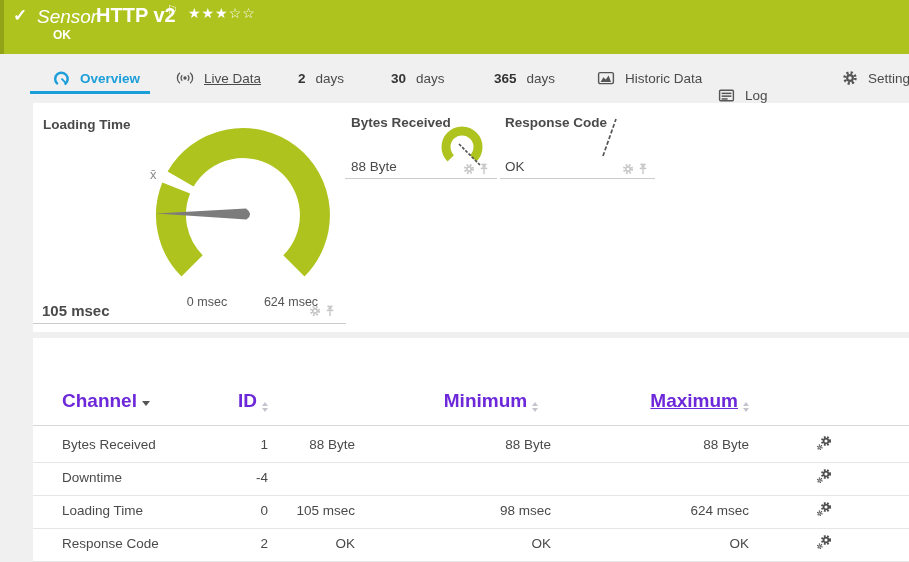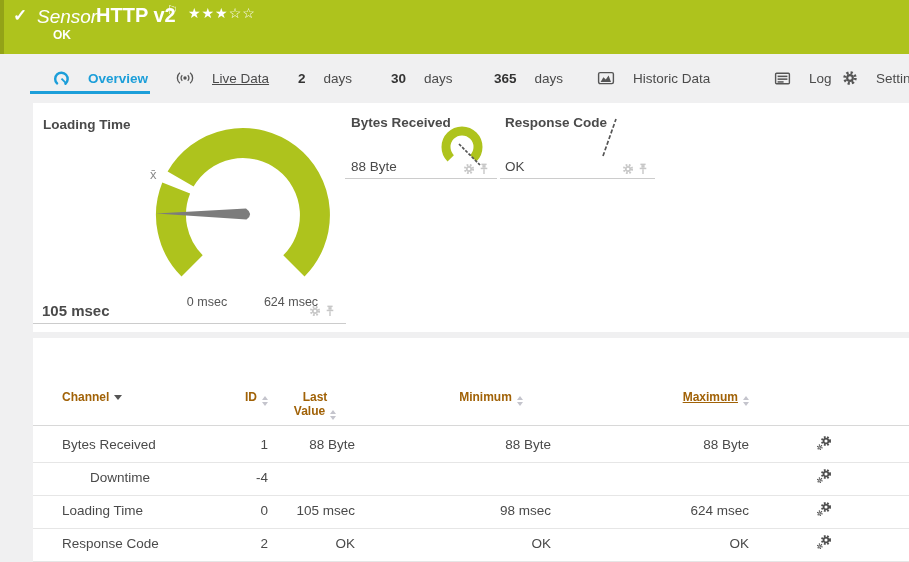--- a/index.html
+++ b/index.html
@@ -10,21 +10,21 @@
   .topbar { position:absolute; left:0; top:0; width:909px; height:54px; background:#aec31d; }
   .topbar-strip { position:absolute; left:0; top:0; width:4px; height:54px; background:#93a317; }
   .hdr-check { position:absolute; left:13px; top:5px; color:#fff; font-size:17px; font-weight:bold; }
   .hdr-sensor { position:absolute; left:37px; top:6px; color:#fff; font-size:19px; font-style:italic; }
   .hdr-title { position:absolute; left:96px; top:4px; color:#fff; font-size:20px; font-weight:bold; }
   .hdr-flag { position:absolute; left:167px; top:3px; color:#fff; font-size:12px; }
   .hdr-stars { position:absolute; left:188px; top:5px; color:#fff; font-size:14px; letter-spacing:1px; }
   .hdr-status { position:absolute; left:53px; top:28px; color:#fff; font-size:12px; font-weight:bold; }
 
   
-  .tab { position:absolute; top:66px; height:24px; display:flex; align-items:center; gap:18px;
+  .tab { position:absolute; top:66px; height:24px; display:flex; align-items:center; gap:10px;
          font-size:13.5px; color:#4b4b4b; cursor:pointer; white-space:nowrap; }
   .tab .num { font-weight:bold; color:#333; }
   .tab.active { color:#1c9ed9; font-weight:bold; }
   .tab svg { display:block; }
   .tab-underline { position:absolute; left:30px; top:91px; width:120px; height:3px; background:#1c9ed9; }
 
   
   .panel { position:absolute; background:#fff; }
   #panel-gauges { left:33px; top:103px; width:876px; height:229px; }
   #panel-table  { left:33px; top:338px; width:876px; height:224px; }
@@ -32,21 +32,21 @@
   .tile-line { position:absolute; height:1px; background:#ccc; }
 
   .tile-title { position:absolute; font-size:13.5px; font-weight:bold; color:#4a4a4a; }
   .tile-value-big { position:absolute; font-size:15px; font-weight:bold; color:#4a4a4a; }
   .tile-value { position:absolute; font-size:13.5px; color:#4a4a4a; }
   .scale-label { position:absolute; width:80px; text-align:center; font-size:12.5px; color:#555; }
 
   .mini-icons { position:absolute; display:flex; gap:4px; align-items:center; }
 
   
-  .th { position:absolute; font-size:12px; font-weight:bold; color:#a16207; cursor:pointer; }
+  .th { position:absolute; font-size:19px; font-weight:bold; color:#6d28d9; cursor:pointer; }
   .td { position:absolute; font-size:13.5px; color:#4a4a4a; }
   .right { text-align:right; }
   .center { text-align:center; }
   .hdr-sep { position:absolute; left:0px; top:87px; width:876px; height:1px; background:#d8d8d8; }
   .row-sep { position:absolute; left:0px; width:876px; height:1px; background:#e6e6e6; }
 
   .caret-down { display:inline-block; width:0; height:0; margin-left:5px; position:relative; top:-1px;
                 border-left:4px solid transparent; border-right:4px solid transparent; border-top:5px solid #555; }
   .sort-dual { display:inline-flex; flex-direction:column; gap:2px; margin-left:5px; position:relative; top:-1px; }
   .sort-dual i { display:block; width:0; height:0; border-left:3.5px solid transparent; border-right:3.5px solid transparent; }
@@ -99,21 +99,21 @@
     <span class="num">365</span>
     <span>days</span>
   </div>
   <div class="tab" style="left:597px;">
     <svg width="18" height="16" viewBox="0 0 18 16">
       <rect x="1.6" y="2.6" width="14.8" height="11" rx="1.5" fill="none" stroke="#555" stroke-width="1.4"></rect>
       <path d="M3.6 12 L6.4 7.2 L8.8 9.6 L11.6 5.6 L14 12 Z" fill="#555"></path>
     </svg>
     <span>Historic Data</span>
   </div>
-  <div class="tab" style="left:774px;">
+  <div class="tab" style="left:718px;margin-top:17px;">
     <svg width="17" height="15" viewBox="0 0 17 15">
       <rect x="1.6" y="2.2" width="13.8" height="10.6" rx="1" fill="none" stroke="#555" stroke-width="1.4"></rect>
       <rect x="3.6" y="4.6" width="9.8" height="1.5" fill="#555"></rect>
       <rect x="3.6" y="7.4" width="9.8" height="1.5" fill="#555"></rect>
       <rect x="3.6" y="10.2" width="6" height="1.5" fill="#555"></rect>
     </svg>
     <span>Log</span>
   </div>
   <div class="tab" style="left:842px;text-align:right;">
     <svg width="16" height="16" viewBox="0 0 18 18">
@@ -203,27 +203,20 @@
   <div class="panel" id="panel-table">
 
     <div class="th" style="left:29px; top:52px;">
       <span>Channel</span><span class="caret-down"></span>
     </div>
     <div class="th right" style="left:135px; top:52px; width:100px;">
       <span>ID</span><span class="sort-dual">
           <i class="up"></i>
           <i class="dn"></i>
         </span>
-    </div>
-    <div class="th center" style="left:242px; top:52px; width:80px;">
-      <div>Last</div>
-      <div><span>Value</span><span class="sort-dual">
-            <i class="up"></i>
-            <i class="dn"></i>
-          </span></div>
     </div>
     <div class="th right" style="left:398px; top:52px; width:120px;text-align:center;">
       <span>Minimum</span><span class="sort-dual">
           <i class="up"></i>
           <i class="dn"></i>
         </span>
     </div>
     <div class="th right" style="left:596px; top:52px; width:120px;text-decoration:underline;">
       <span>Maximum</span><span class="sort-dual">
           <i class="up"></i>
@@ -238,21 +231,21 @@
     <div class="td right" style="left:398px; top:99px; width:120px;">88 Byte</div>
     <div class="td right" style="left:596px; top:99px; width:120px;">88 Byte</div>
     <svg class="gear-btn" width="16" height="16" viewBox="0 0 16 16" style="position:absolute; left:783px; top:97px;">
       <circle cx="10" cy="6" r="4" fill="none" stroke="#4f4f4f" stroke-width="2" stroke-dasharray="1.7 1.55"></circle>
       <circle cx="10" cy="6" r="2.4" fill="none" stroke="#4f4f4f" stroke-width="1.7"></circle>
       <circle cx="3.8" cy="12.2" r="2.2" fill="none" stroke="#4f4f4f" stroke-width="1.3" stroke-dasharray="1.1 1"></circle>
       <circle cx="3.8" cy="12.2" r="1.1" fill="none" stroke="#4f4f4f" stroke-width="1"></circle>
     </svg>
     <div class="row-sep" style="top:124px;"></div>
 
-    <div class="td" style="left:29px;  top:132px;margin-left:28px;">Downtime</div>
+    <div class="td" style="left:29px;  top:132px;">Downtime</div>
     <div class="td right" style="left:135px; top:132px; width:100px;">-4</div>
     <div class="td right" style="left:222px; top:132px; width:100px;"></div>
     <div class="td right" style="left:398px; top:132px; width:120px;"></div>
     <div class="td right" style="left:596px; top:132px; width:120px;"></div>
     <svg class="gear-btn" width="16" height="16" viewBox="0 0 16 16" style="position:absolute; left:783px; top:130px;">
       <circle cx="10" cy="6" r="4" fill="none" stroke="#4f4f4f" stroke-width="2" stroke-dasharray="1.7 1.55"></circle>
       <circle cx="10" cy="6" r="2.4" fill="none" stroke="#4f4f4f" stroke-width="1.7"></circle>
       <circle cx="3.8" cy="12.2" r="2.2" fill="none" stroke="#4f4f4f" stroke-width="1.3" stroke-dasharray="1.1 1"></circle>
       <circle cx="3.8" cy="12.2" r="1.1" fill="none" stroke="#4f4f4f" stroke-width="1"></circle>
     </svg>

